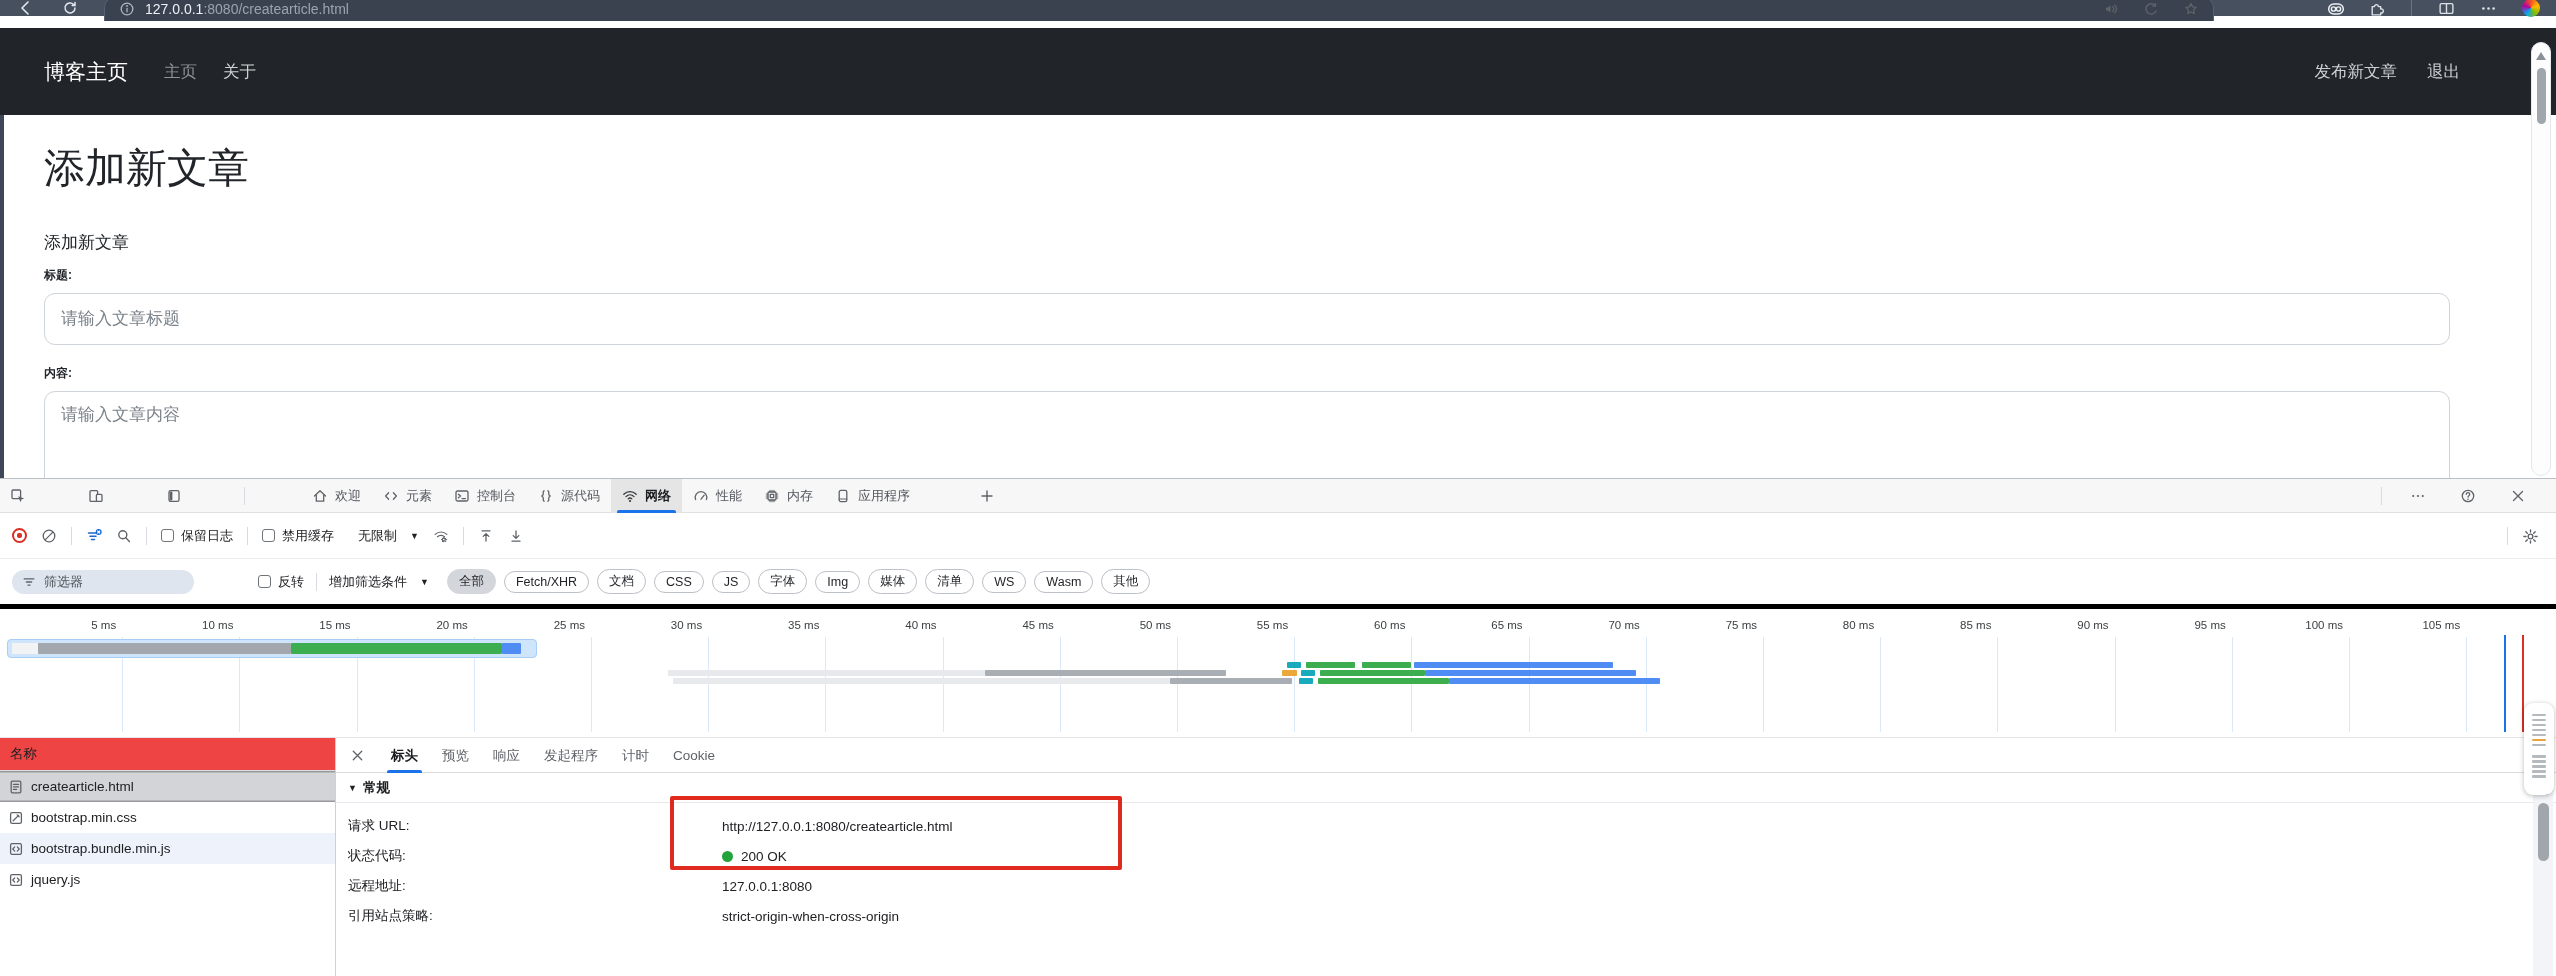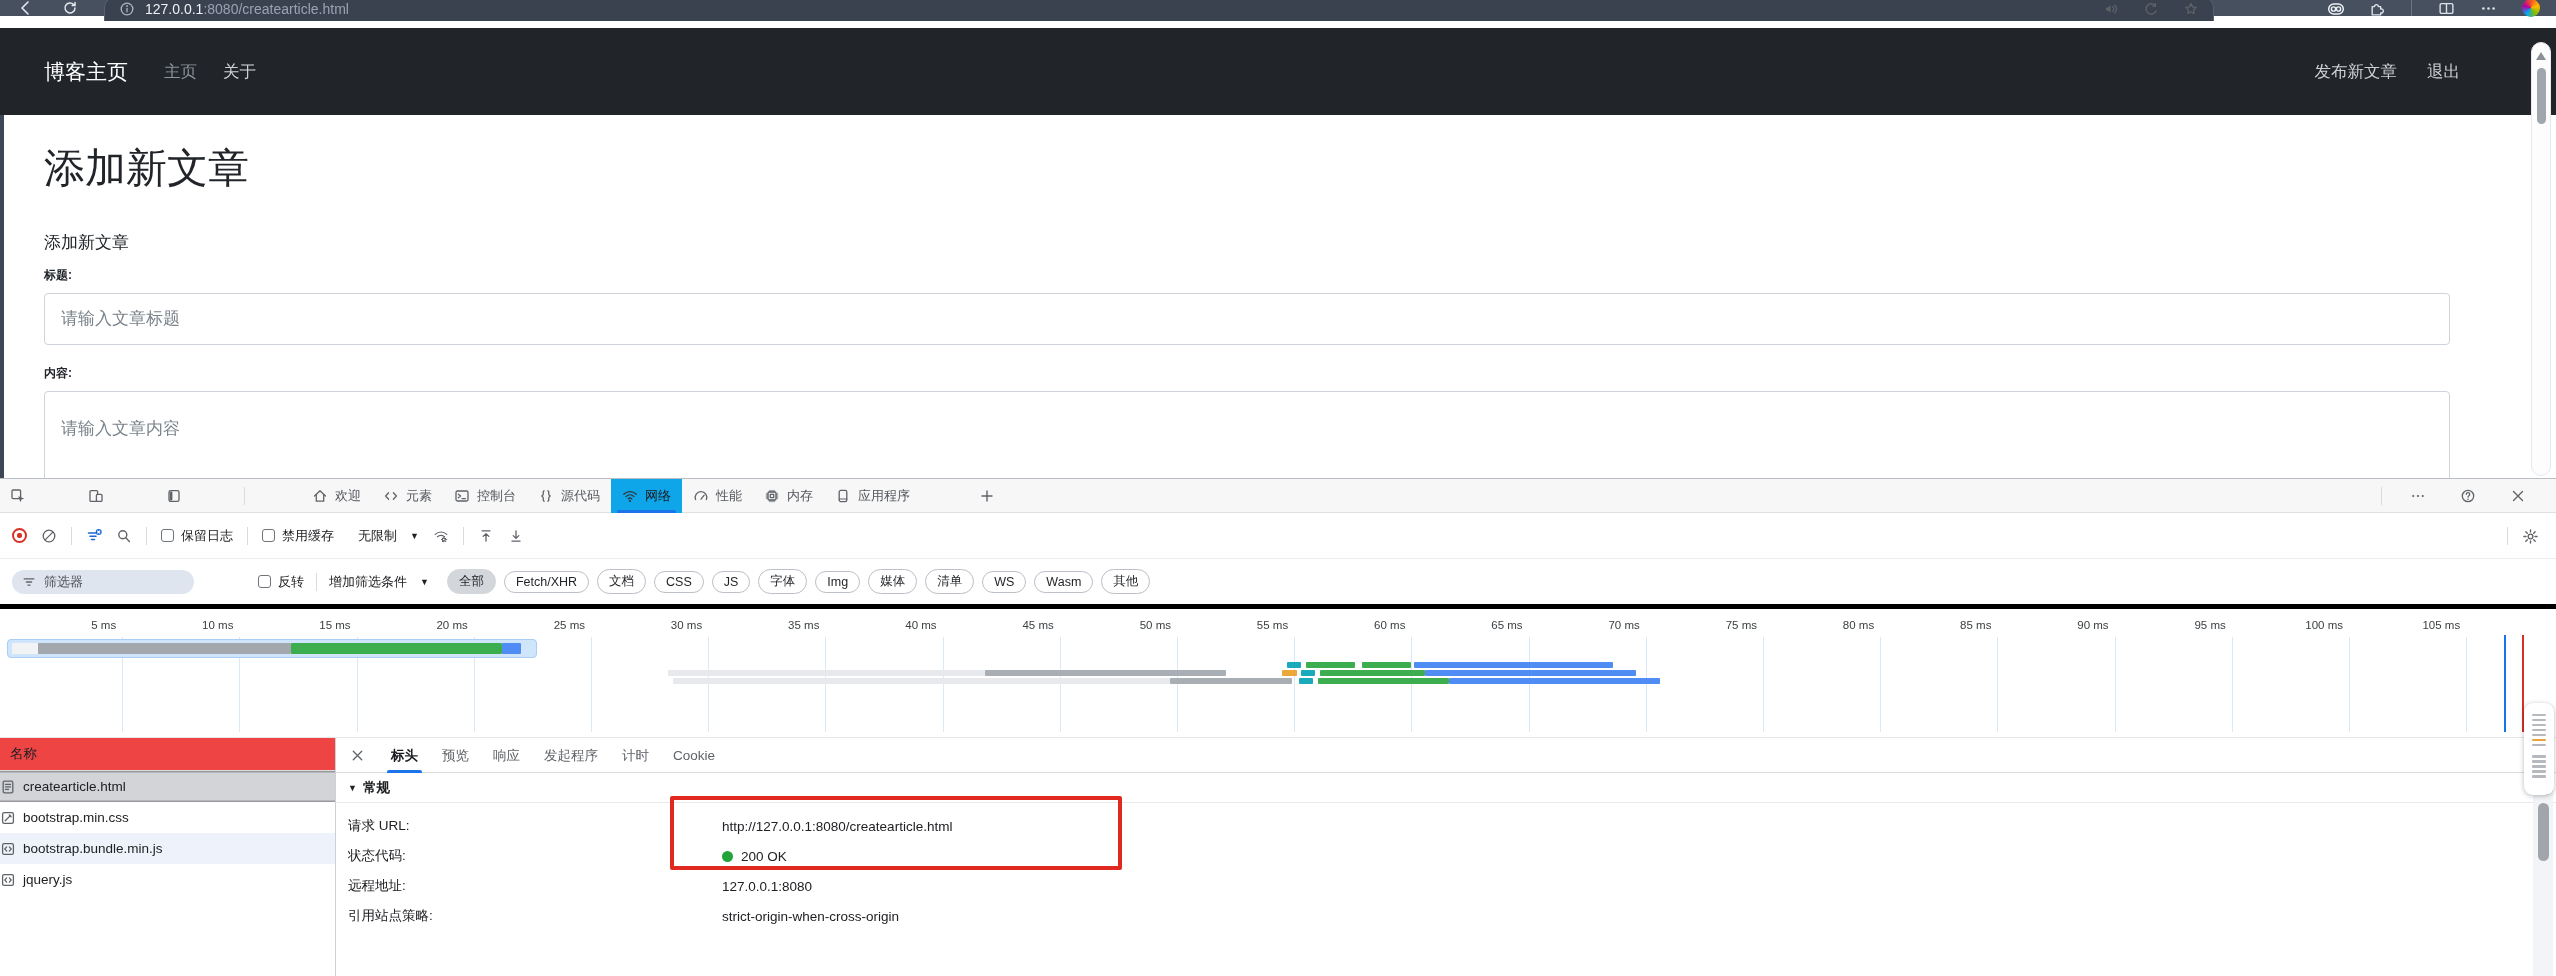--- a/index.html
+++ b/index.html
@@ -27,21 +27,21 @@
   .nav-link.muted { color:#8e959b; }
   .nav-link.lit { color:#cfd2d4; }
   .nav-right { margin-left:auto; display:flex; gap:30px; margin-right:52px; }
   .nav-right .nav-link { margin-right:0; color:#ced1d4; }
 
   
   .page { position:absolute; top:115px; left:0; width:2556px; height:363px; background:#fff; overflow:hidden; border-left:4px solid #3e4757; }
   .page h1 { position:absolute; left:40px; top:26px; font-size:41px; font-weight:500; color:#212529; }
   .form-title { position:absolute; left:40px; top:116px; font-size:17px; color:#212529; }
   .field-label { position:absolute; left:40px; font-size:12px; font-weight:700; color:#212529; }
-  .page input[type=text], .page textarea { position:absolute; left:40px; width:2406px; border:1px solid #ced4da; border-radius:4px; font-size:17px; padding:25px 16px; color:#212529; font-family:"Liberation Sans",sans-serif; outline:none; resize:none; }
+  .page input[type=text], .page textarea { position:absolute; left:40px; width:2406px; border:1px solid #ced4da; border-radius:11px; font-size:17px; padding:11px 16px; color:#212529; font-family:"Liberation Sans",sans-serif; outline:none; resize:none; }
   .page input::placeholder, .page textarea::placeholder { color:#7a828a; }
 
   
   .page-scrollbar { position:absolute; left:2531px; top:42px; width:20px; height:434px; background:#fdfdfe; border:1px solid #e6e8ec; border-radius:10px; z-index:40; }
   .tri-up { width:0; height:0; border-left:5px solid transparent; border-right:5px solid transparent; border-bottom:8px solid #8b9096; margin:9px auto 0; }
   .sb-thumb { width:9px; background:#a0a6ac; border-radius:5px; margin:8px auto 0; }
   .detail-scrollbar { position:absolute; left:2533px; top:778px; width:20px; height:198px; background:#f2f4f7; z-index:40; }
   .detail-scrollbar .tri-up { border-bottom-color:#7e848a; }
   .detail-scrollbar .sb-thumb { width:11px; border-radius:6px; }
   .dash-widget { position:absolute; left:2524px; top:703px; width:30px; height:92px; background:#fff; border-radius:9px; box-shadow:0 1px 5px rgba(0,0,0,.28); z-index:41; padding-top:8px; }
@@ -52,21 +52,21 @@
   
   .devtools { position:absolute; top:478px; left:0; width:2556px; height:498px; background:#fff; border-top:1px solid #b9bec5; font-size:13px; }
   .icon16 { width:16px; height:16px; color:#5f6368; flex:none; }
   .vdiv { width:1px; height:18px; background:#d8dbe0; flex:none; }
 
   .dt-tabbar { position:absolute; top:0; left:0; right:0; height:34px; background:#f7f7f8; border-bottom:1px solid #e0e0e0; display:flex; align-items:center; padding-left:10px;gap:48px; }
   .dt-tabbar .icon16 { margin-right:14px; }
   .dt-tabbar .vdiv { margin-right:8px; }
   .dt-tab { height:34px; display:flex; align-items:center; gap:7px; padding:0 11px; color:#55585e; position:relative; cursor:default; }
   .dt-tab .icon16 { margin-right:0; }
-  .dt-tab.active { background:#0ea5e9; color:#1a1c1f; }
+  .dt-tab.active { background:#e5e5e5; color:#1a1c1f;font-weight:bold; }
   .dt-tab.active .icon16 { color:#33363b; }
   .dt-tab.active::after { content:""; position:absolute; left:6px; right:6px; bottom:0; height:3px; background:#1a73e8; border-radius:2px 2px 0 0; }
   .tabbar-right { margin-left:auto; display:flex; align-items:center; gap:20px; padding-right:16px; }
 
   .dt-toolbar { position:absolute; top:34px; left:0; right:0; height:46px; border-bottom:1px solid #ececee; display:flex; align-items:center; gap:14px; padding:0 12px; background:#fff; }
   .record-btn { width:15px; height:15px; border:2.5px solid #d93025; border-radius:50%; position:relative; flex:none; }
   .record-btn::after { content:""; position:absolute; left:2.5px; top:2.5px; width:5px; height:5px; background:#d93025; border-radius:2px; }
   .cb { width:13px; height:13px; border:1.5px solid #70757a; border-radius:3px; background:#fff; flex:none; }
   .tool-label { color:#202124; font-size:13px; }
   .chk-group { display:flex; align-items:center; gap:7px; }
@@ -83,21 +83,21 @@
   .dt-timeline { position:absolute; top:130px; left:0; right:0; height:129px; border-bottom:1px solid #e4e6ea; overflow:hidden; background:#fff; }
   .tick-label { position:absolute; top:10px; width:58px; text-align:right; font-size:11.5px; color:#3c4043; }
   .grid-line { position:absolute; top:28px; height:95px; width:1px; background:#dbe8f6; }
   .wf-select { position:absolute; background:#cfe5fb; border:1px solid #a9cef5; border-radius:4px; }
   .wf-seg { position:absolute; border-radius:1px; }
   .event-line { position:absolute; top:26px; height:97px; width:2px; }
 
   .dt-bottom { position:absolute; top:259px; left:0; right:0; bottom:0; display:flex; }
   .req-list { width:336px; border-right:1px solid #cdd1d6; background:#fff; }
   .req-header { height:33px; line-height:32px; padding-left:10px; font-size:13.5px; color:#202124; border-bottom:1px solid #dadce0; background:#ef4444; }
-  .req-row { height:31px; display:flex; align-items:center; gap:8px; padding-left:0; font-size:13.5px; color:#202124; }
+  .req-row { height:31px; display:flex; align-items:center; gap:8px; padding-left:8px; font-size:13.5px; color:#202124; }
   .req-row .icon16 { width:15px; height:15px; }
   .req-row.selected { background:#d2d4d8; box-shadow:inset 0 1.5px 0 #97999d, inset 0 -1.5px 0 #97999d; }
   .req-row.alt { background:#eef3fb; }
 
   .details { flex:1; position:relative; background:#fff; }
   .detail-tabs { height:35px; border-bottom:1px solid #dadce0; display:flex; align-items:center; gap:4px; padding-left:14px; }
   .detail-tabs .icon16 { margin-right:10px; width:15px; height:15px; }
   .detail-tab { height:35px; display:flex; align-items:center; padding:0 12px; color:#5f6368; font-size:13.5px; position:relative; }
   .detail-tab.active { color:#1a1c1f; font-weight:700; }
   .detail-tab.active::after { content:""; position:absolute; left:8px; right:8px; bottom:0; height:3px; background:#1a73e8; border-radius:2px 2px 0 0; }

